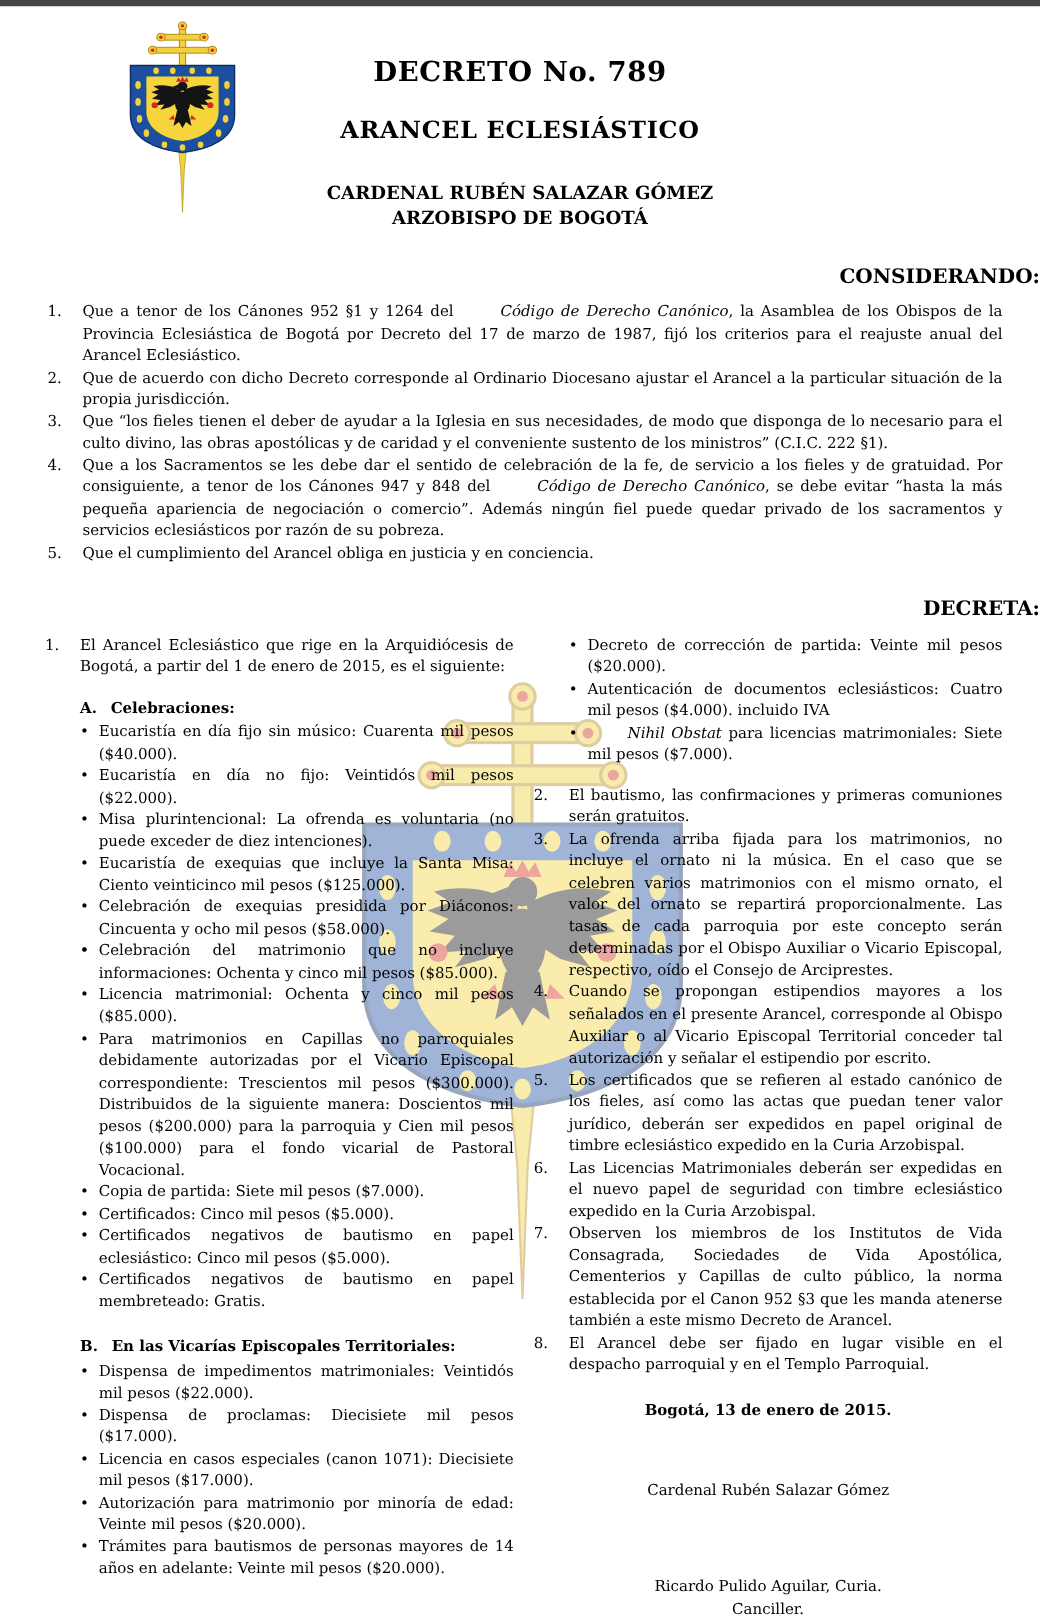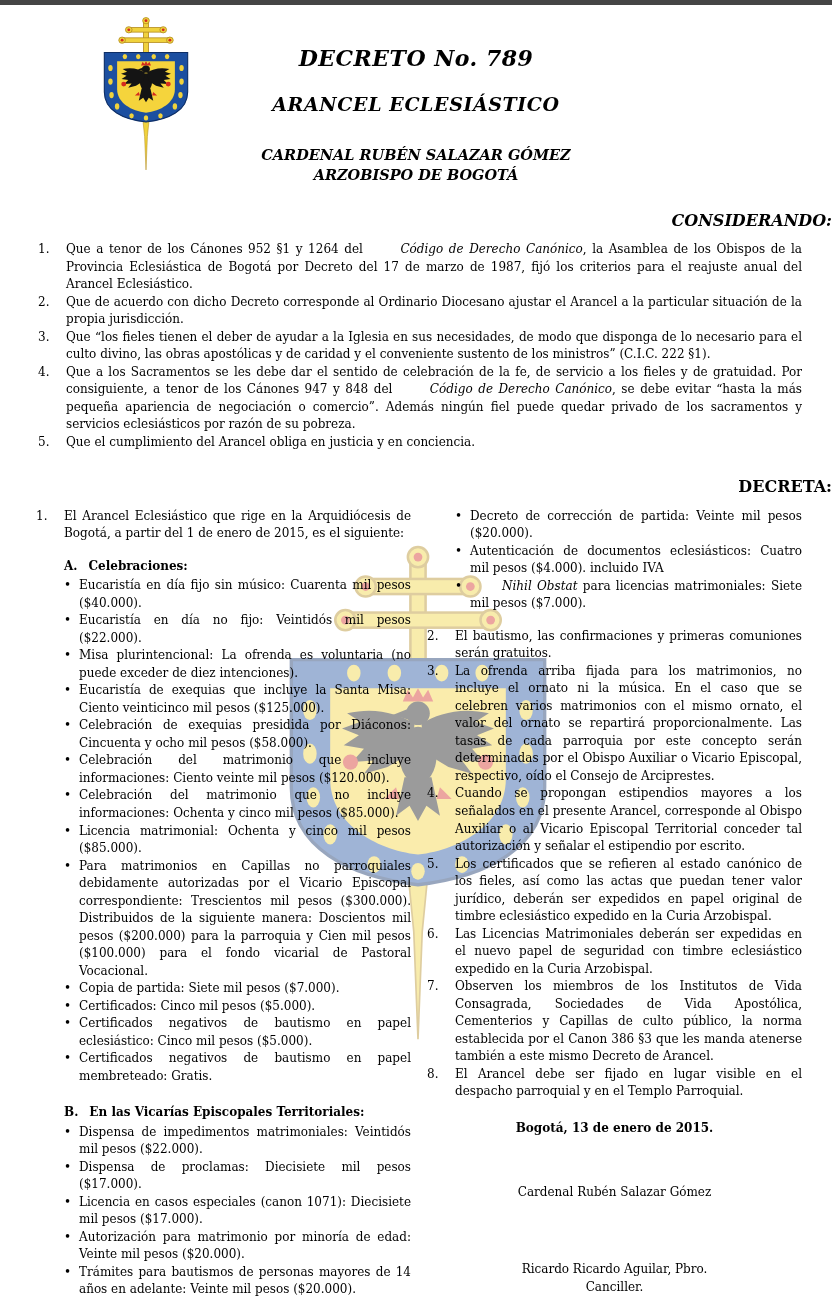--- a/index.html
+++ b/index.html
@@ -6,21 +6,21 @@
   body{
     width:832px;height:1296px;position:relative;overflow:hidden;
     background:#ffffff;color:#000;
     font-family:"DejaVu Serif", "Liberation Serif", serif;
     font-size:12px;line-height:1.46;
   }
   .top-bar{position:absolute;top:0;left:0;width:832px;height:5px;background:#454545;}
   .arms{position:absolute;left:96px;top:16px;width:100px;height:156px;z-index:2;}
   .watermark{position:absolute;left:266px;top:542px;width:304px;height:504px;opacity:.42;z-index:0;}
   .content{position:relative;z-index:1;}
-  .doc-header{text-align:center;padding-top:42px;font-style:italic;}
+  .doc-header{text-align:center;padding-top:42px;}
   .doc-title{font-size:22px;font-weight:bold;letter-spacing:.5px;margin:0 0 17px;}
   .doc-subtitle{font-size:19px;font-weight:bold;letter-spacing:.6px;margin:0 0 26px;}
   .author{font-size:14.5px;font-weight:bold;line-height:1.38;margin:0;}
   .sec-heading{text-align:right;font-size:16px;font-weight:bold;margin:24px 0 9px;}
   .considerando-list{margin:0 30px 0 38px;}
   .item{position:relative;text-align:justify;}
   .num-item{padding-left:28px;}
   .num-item > .marker{position:absolute;left:0;}
   .bullet-item{padding-left:17px;margin-left:26px;}
   .bullet-item > .marker{position:absolute;left:2px;}
@@ -141,21 +141,21 @@
 
       <div class="subsec-head">
         <span class="label">A.</span><span>Celebraciones:</span>
       </div>
       <div>
           <div class="item bullet-item"><span class="marker">•</span><span class="txt">Eucaristía en día fijo sin músico: Cuarenta mil pesos ($40.000).</span></div>
           <div class="item bullet-item"><span class="marker">•</span><span class="txt">Eucaristía en día no fijo: Veintidós mil pesos ($22.000).</span></div>
           <div class="item bullet-item"><span class="marker">•</span><span class="txt">Misa plurintencional: La ofrenda es voluntaria (no puede exceder de diez intenciones).</span></div>
           <div class="item bullet-item"><span class="marker">•</span><span class="txt">Eucaristía de exequias que incluye la Santa Misa: Ciento veinticinco mil pesos ($125.000).</span></div>
           <div class="item bullet-item"><span class="marker">•</span><span class="txt">Celebración de exequias presidida por Diáconos: Cincuenta y ocho mil pesos ($58.000).</span></div>
-          <div class="item bullet-item"><span class="marker">•</span><span class="txt">Celebración del matrimonio que incluye informaciones: Ciento veinte mil pesos ($120.000).</span></div>
+          <div class="item bullet-item"><span class="marker">•</span></div>
           <div class="item bullet-item"><span class="marker">•</span><span class="txt">Celebración del matrimonio que no incluye informaciones: Ochenta y cinco mil pesos ($85.000).</span></div>
           <div class="item bullet-item"><span class="marker">•</span><span class="txt">Licencia matrimonial: Ochenta y cinco mil pesos ($85.000).</span></div>
           <div class="item bullet-item"><span class="marker">•</span><span class="txt">Para matrimonios en Capillas no parroquiales debidamente autorizadas por el Vicario Episcopal correspondiente: Trescientos mil pesos ($300.000). Distribuidos de la siguiente manera: Doscientos mil pesos ($200.000) para la parroquia y Cien mil pesos ($100.000) para el fondo vicarial de Pastoral Vocacional.</span></div>
           <div class="item bullet-item"><span class="marker">•</span><span class="txt">Copia de partida: Siete mil pesos ($7.000).</span></div>
           <div class="item bullet-item"><span class="marker">•</span><span class="txt">Certificados: Cinco mil pesos ($5.000).</span></div>
           <div class="item bullet-item"><span class="marker">•</span><span class="txt">Certificados negativos de bautismo en papel eclesiástico: Cinco mil pesos ($5.000).</span></div>
           <div class="item bullet-item"><span class="marker">•</span><span class="txt">Certificados negativos de bautismo en papel membreteado: Gratis.</span></div>
         </div>
 
       <div class="subsec-head" style="margin-top:19px">
@@ -176,30 +176,30 @@
           <div class="item bullet-item"><span class="marker">•</span><span class="txt">Autenticación de documentos eclesiásticos: Cuatro mil pesos ($4.000). incluido IVA</span></div>
           <div class="item bullet-item"><span class="marker">•</span><span class="txt"><i>Nihil Obstat</i> para licencias matrimoniales: Siete mil pesos ($7.000).</span></div>
         </div>
 
       <div>
           <div class="item num-item"><span class="marker">2.</span><span class="txt">El bautismo, las confirmaciones y primeras comuniones serán gratuitos.</span></div>
           <div class="item num-item"><span class="marker">3.</span><span class="txt">La ofrenda arriba fijada para los matrimonios, no incluye el ornato ni la música. En el caso que se celebren varios matrimonios con el mismo ornato, el valor del ornato se repartirá proporcionalmente. Las tasas de cada parroquia por este concepto serán determinadas por el Obispo Auxiliar o Vicario Episcopal, respectivo, oído el Consejo de Arciprestes.</span></div>
           <div class="item num-item"><span class="marker">4.</span><span class="txt">Cuando se propongan estipendios mayores a los señalados en el presente Arancel, corresponde al Obispo Auxiliar o al Vicario Episcopal Territorial conceder tal autorización y señalar el estipendio por escrito.</span></div>
           <div class="item num-item"><span class="marker">5.</span><span class="txt">Los certificados que se refieren al estado canónico de los fieles, así como las actas que puedan tener valor jurídico, deberán ser expedidos en papel original de timbre eclesiástico expedido en la Curia Arzobispal.</span></div>
           <div class="item num-item"><span class="marker">6.</span><span class="txt">Las Licencias Matrimoniales deberán ser expedidas en el nuevo papel de seguridad con timbre eclesiástico expedido en la Curia Arzobispal.</span></div>
-          <div class="item num-item"><span class="marker">7.</span><span class="txt">Observen los miembros de los Institutos de Vida Consagrada, Sociedades de Vida Apostólica, Cementerios y Capillas de culto público, la norma establecida por el Canon 386 §3 que les manda atenerse también a este mismo Decreto de Arancel.</span></div>
+          <div class="item num-item"><span class="marker">7.</span><span class="txt">Observen los miembros de los Institutos de Vida Consagrada, Sociedades de Vida Apostólica, Cementerios y Capillas de culto público, la norma establecida por el Canon 952 §3 que les manda atenerse también a este mismo Decreto de Arancel.</span></div>
           <div class="item num-item"><span class="marker">8.</span><span class="txt">El Arancel debe ser fijado en lugar visible en el despacho parroquial y en el Templo Parroquial.</span></div>
         </div>
 
       <div class="date-line">Bogotá, 13 de enero de 2015.</div>
 
       <div class="signature">
         <div class="sig-name">Cardenal Rubén Salazar Gómez</div>
       </div>
 
       <div class="signature second">
-        <div class="sig-name">Ricardo Ricardo Aguilar, Pbro.</div>
+        <div class="sig-name">Ricardo Pulido Aguilar, Curia.</div>
         <div class="sig-title">Canciller.</div>
       </div>
     </div>
 
   </div>
 </div>
 
 </body></html>

